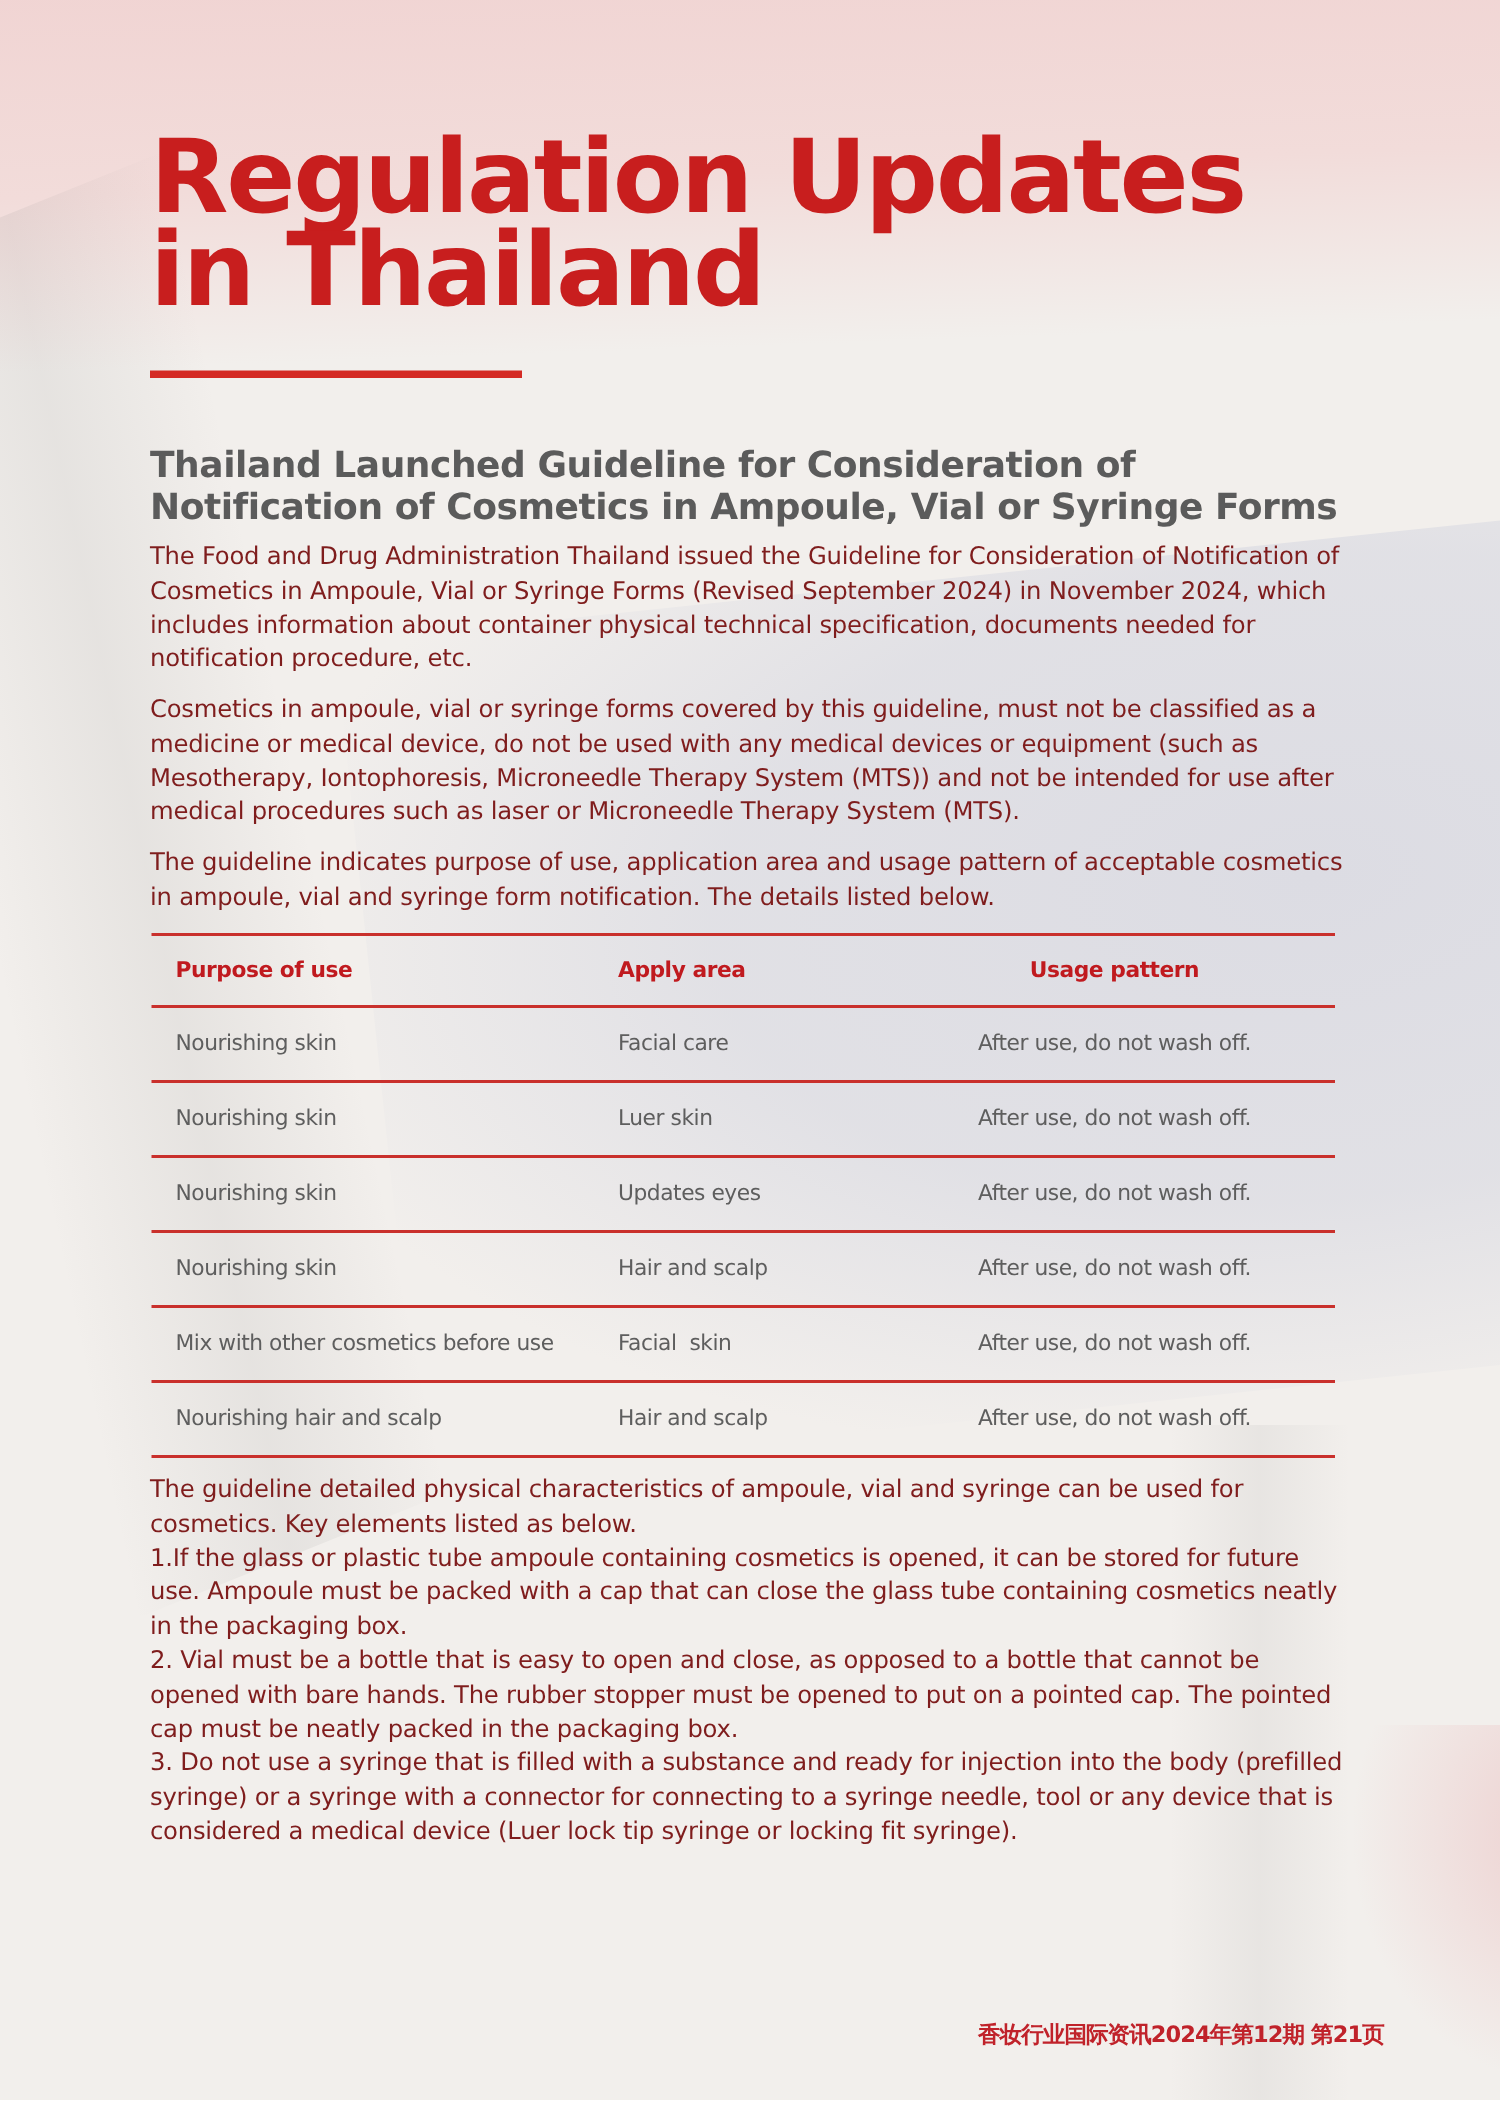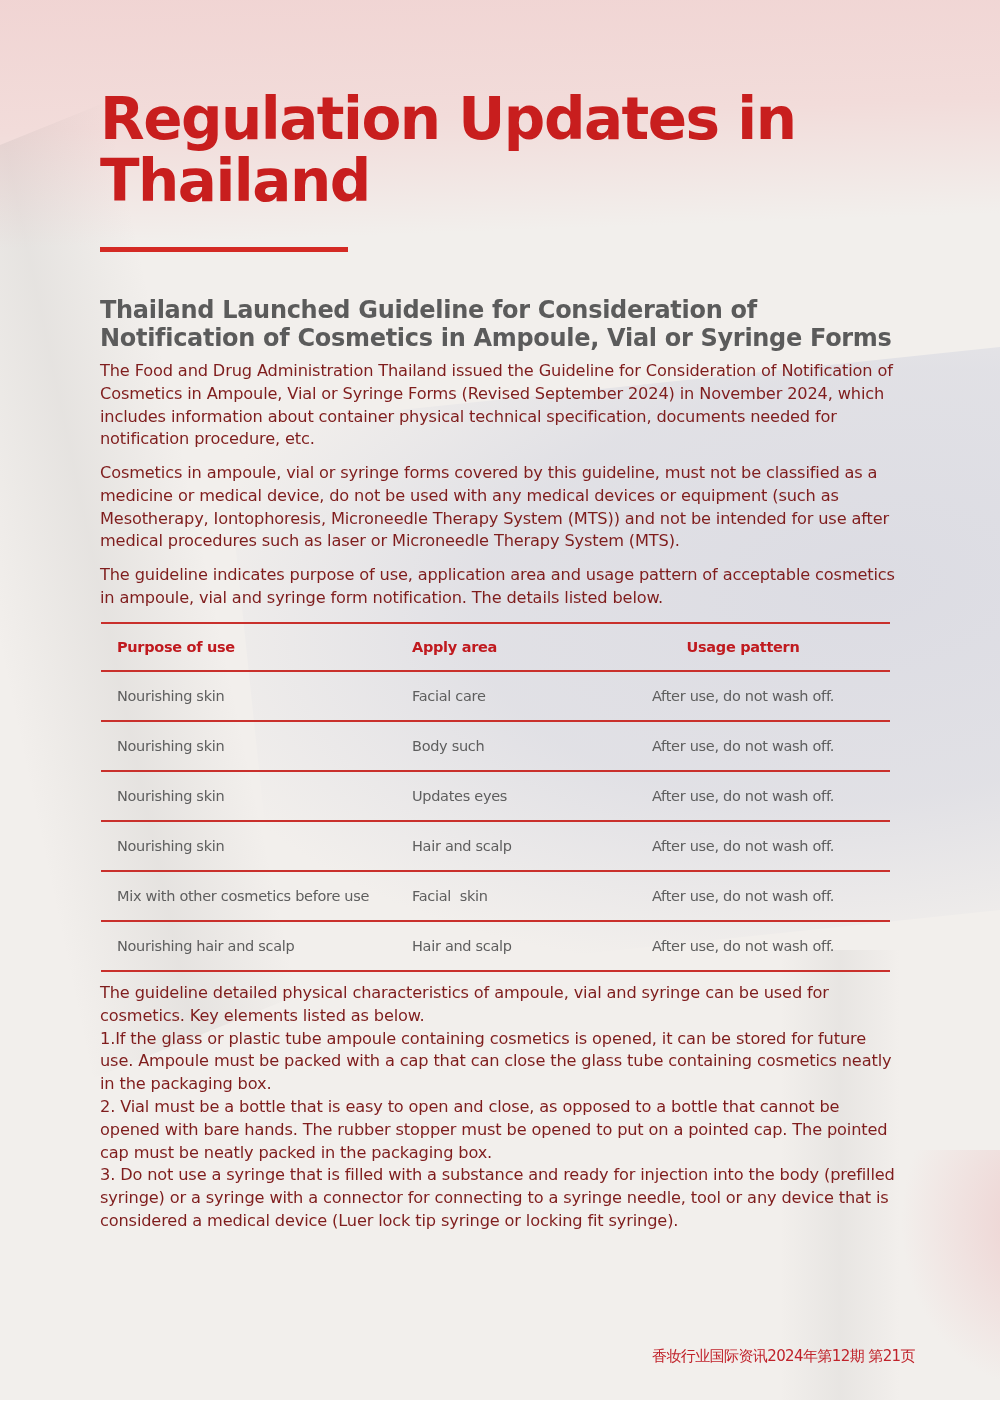--- a/index.html
+++ b/index.html
@@ -33,21 +33,21 @@
     .bg-shade-right {
       position: absolute; left: 780px; top: 950px; width: 120px; height: 450px;
       background: linear-gradient(90deg, rgba(0,0,0,0) 0%, rgba(140,140,140,0.10) 50%, rgba(0,0,0,0) 100%);
     }
 
     .content { position: absolute; left: 100px; top: 0; width: 800px; }
 
     .main-title {
       position: absolute; left: 0; top: 88px; width: 760px;
       font-family: "DejaVu Sans", sans-serif; font-weight: bold;
-      font-size: 58px; line-height: 62px; color: #c81e1e; letter-spacing: -1.5px;
+      font-size: 68px; line-height: 62px; color: #c81e1e; letter-spacing: -1.5px;
     }
     .title-rule {
       position: absolute; left: 0; top: 247px; width: 248px; height: 5px; background: #d42a24;
     }
 
     .section-heading {
       position: absolute; left: 0; top: 296px; width: 800px;
       font-family: "DejaVu Sans", sans-serif; font-weight: bold;
       font-size: 24px; line-height: 28px; color: #5b5b5b; letter-spacing: -0.3px;
     }
@@ -72,21 +72,21 @@
     }
     .tr.head { height: 48px; }
     .tr.head .cell { color: #c01a1f; font-weight: bold; }
     .cell { position: absolute; top: 0; height: 100%; display: flex; align-items: center; white-space: nowrap; letter-spacing: -0.3px; margin-left: 16px; }
     .c1 { left: 0; }
     .c2 { left: 295px; text-align: center; }
     .c3 { left: 535px; width: 182px; justify-content: center; }
 
     .footer {
       position: absolute; left: 652px; top: 1347px;
-      font-family: "DejaVu Sans", sans-serif; font-weight: normal;
+      font-family: "DejaVu Sans", sans-serif; font-weight: bold;
       font-size: 15px; color: #c0222a; letter-spacing: -0.6px; white-space: nowrap;
     }
   </style>
 </head>
 <body>
 
 <div class="page">
   <div class="bg-red-top"></div>
   <div class="bg-blue-band"></div>
   <div class="bg-fold"></div>
@@ -109,21 +109,21 @@
         <div class="cell c2">Apply area</div>
         <div class="cell c3">Usage pattern</div>
       </div>
       <div class="tr">
         <div class="cell c1">Nourishing skin</div>
         <div class="cell c2">Facial care</div>
         <div class="cell c3">After use, do not wash off.</div>
       </div>
       <div class="tr">
         <div class="cell c1">Nourishing skin</div>
-        <div class="cell c2">Body such</div>
+        <div class="cell c2">Luer skin</div>
         <div class="cell c3">After use, do not wash off.</div>
       </div>
       <div class="tr">
         <div class="cell c1">Nourishing skin</div>
         <div class="cell c2">Updates eyes</div>
         <div class="cell c3">After use, do not wash off.</div>
       </div>
       <div class="tr">
         <div class="cell c1">Nourishing skin</div>
         <div class="cell c2">Hair and scalp</div>

